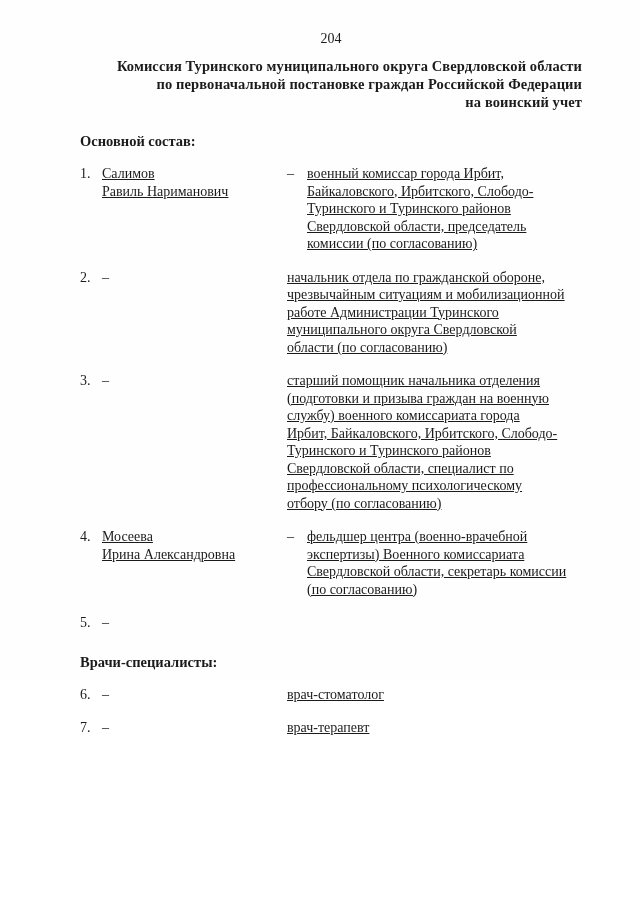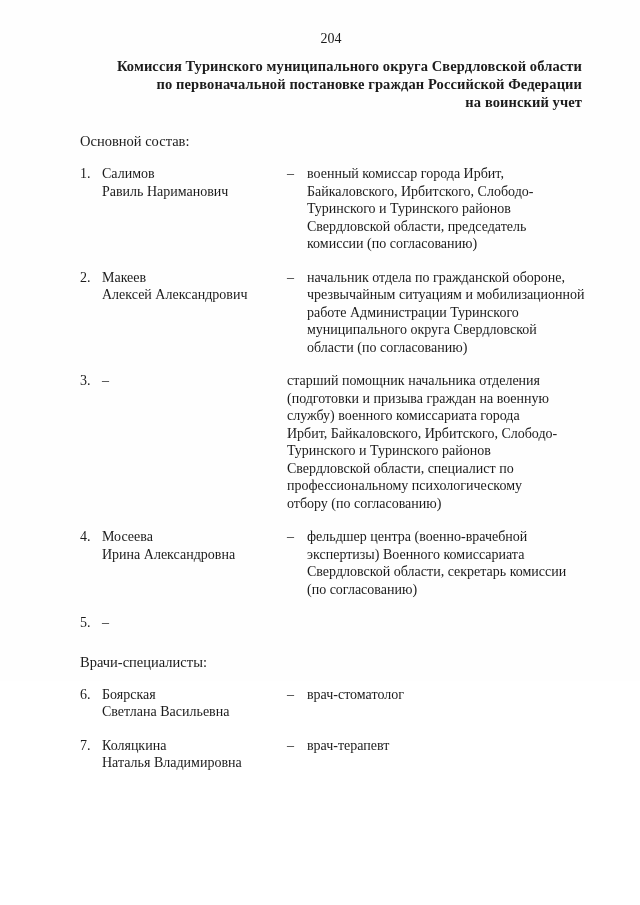--- a/index.html
+++ b/index.html
@@ -29,38 +29,39 @@
   }
   .doc-title {
     text-align: right;
     font-weight: bold;
     font-size: 14.5px;
     line-height: 18px;
     white-space: pre-line;
     letter-spacing: 0.1px;
   }
   .section-heading {
-    font-weight: normal;
+    font-weight: bold;
     font-size: 14.5px;
     line-height: 18px;
     margin: 21px 0 15px 0;
   }
   .member {
     display: grid;
     grid-template-columns: 22px 185px 20px 1fr;
     font-size: 14px;
     line-height: 17.5px;
     margin-bottom: 16px;
   }
   .member .num {
     white-space: pre;
   }
   .member .name,
   .member .role {
     white-space: pre;
+    text-decoration: underline;
   }
   .member .dash {
     text-align: left;
   }
 </style>
 </head>
 <body>
 
 <div class="page">
 
@@ -80,22 +81,20 @@
       <span class="dash">–</span>
       <span class="role">военный комиссар города Ирбит,
 Байкаловского, Ирбитского, Слободо-
 Туринского и Туринского районов
 Свердловской области, председатель
 комиссии (по согласованию)</span>
     </div>
 
     <div class="member">
       <span class="num">2.</span>
-      <span class="name">Макеев
-Алексей Александрович</span>
       <span class="dash">–</span>
       <span class="role">начальник отдела по гражданской обороне,
 чрезвычайным ситуациям и мобилизационной
 работе Администрации Туринского
 муниципального округа Свердловской
 области (по согласованию)</span>
     </div>
 
     <div class="member">
       <span class="num">3.</span>
@@ -125,28 +124,24 @@
       <span class="num">5.</span>
       <span class="dash">–</span>
     </div>
   </div>
 
   <div>
     <div class="section-heading">Врачи-специалисты:</div>
 
     <div class="member">
       <span class="num">6.</span>
-      <span class="name">Боярская
-Светлана Васильевна</span>
       <span class="dash">–</span>
       <span class="role">врач-стоматолог</span>
     </div>
 
     <div class="member">
       <span class="num">7.</span>
-      <span class="name">Коляцкина
-Наталья Владимировна</span>
       <span class="dash">–</span>
       <span class="role">врач-терапевт</span>
     </div>
   </div>
 
 </div>
 
 </body></html>

